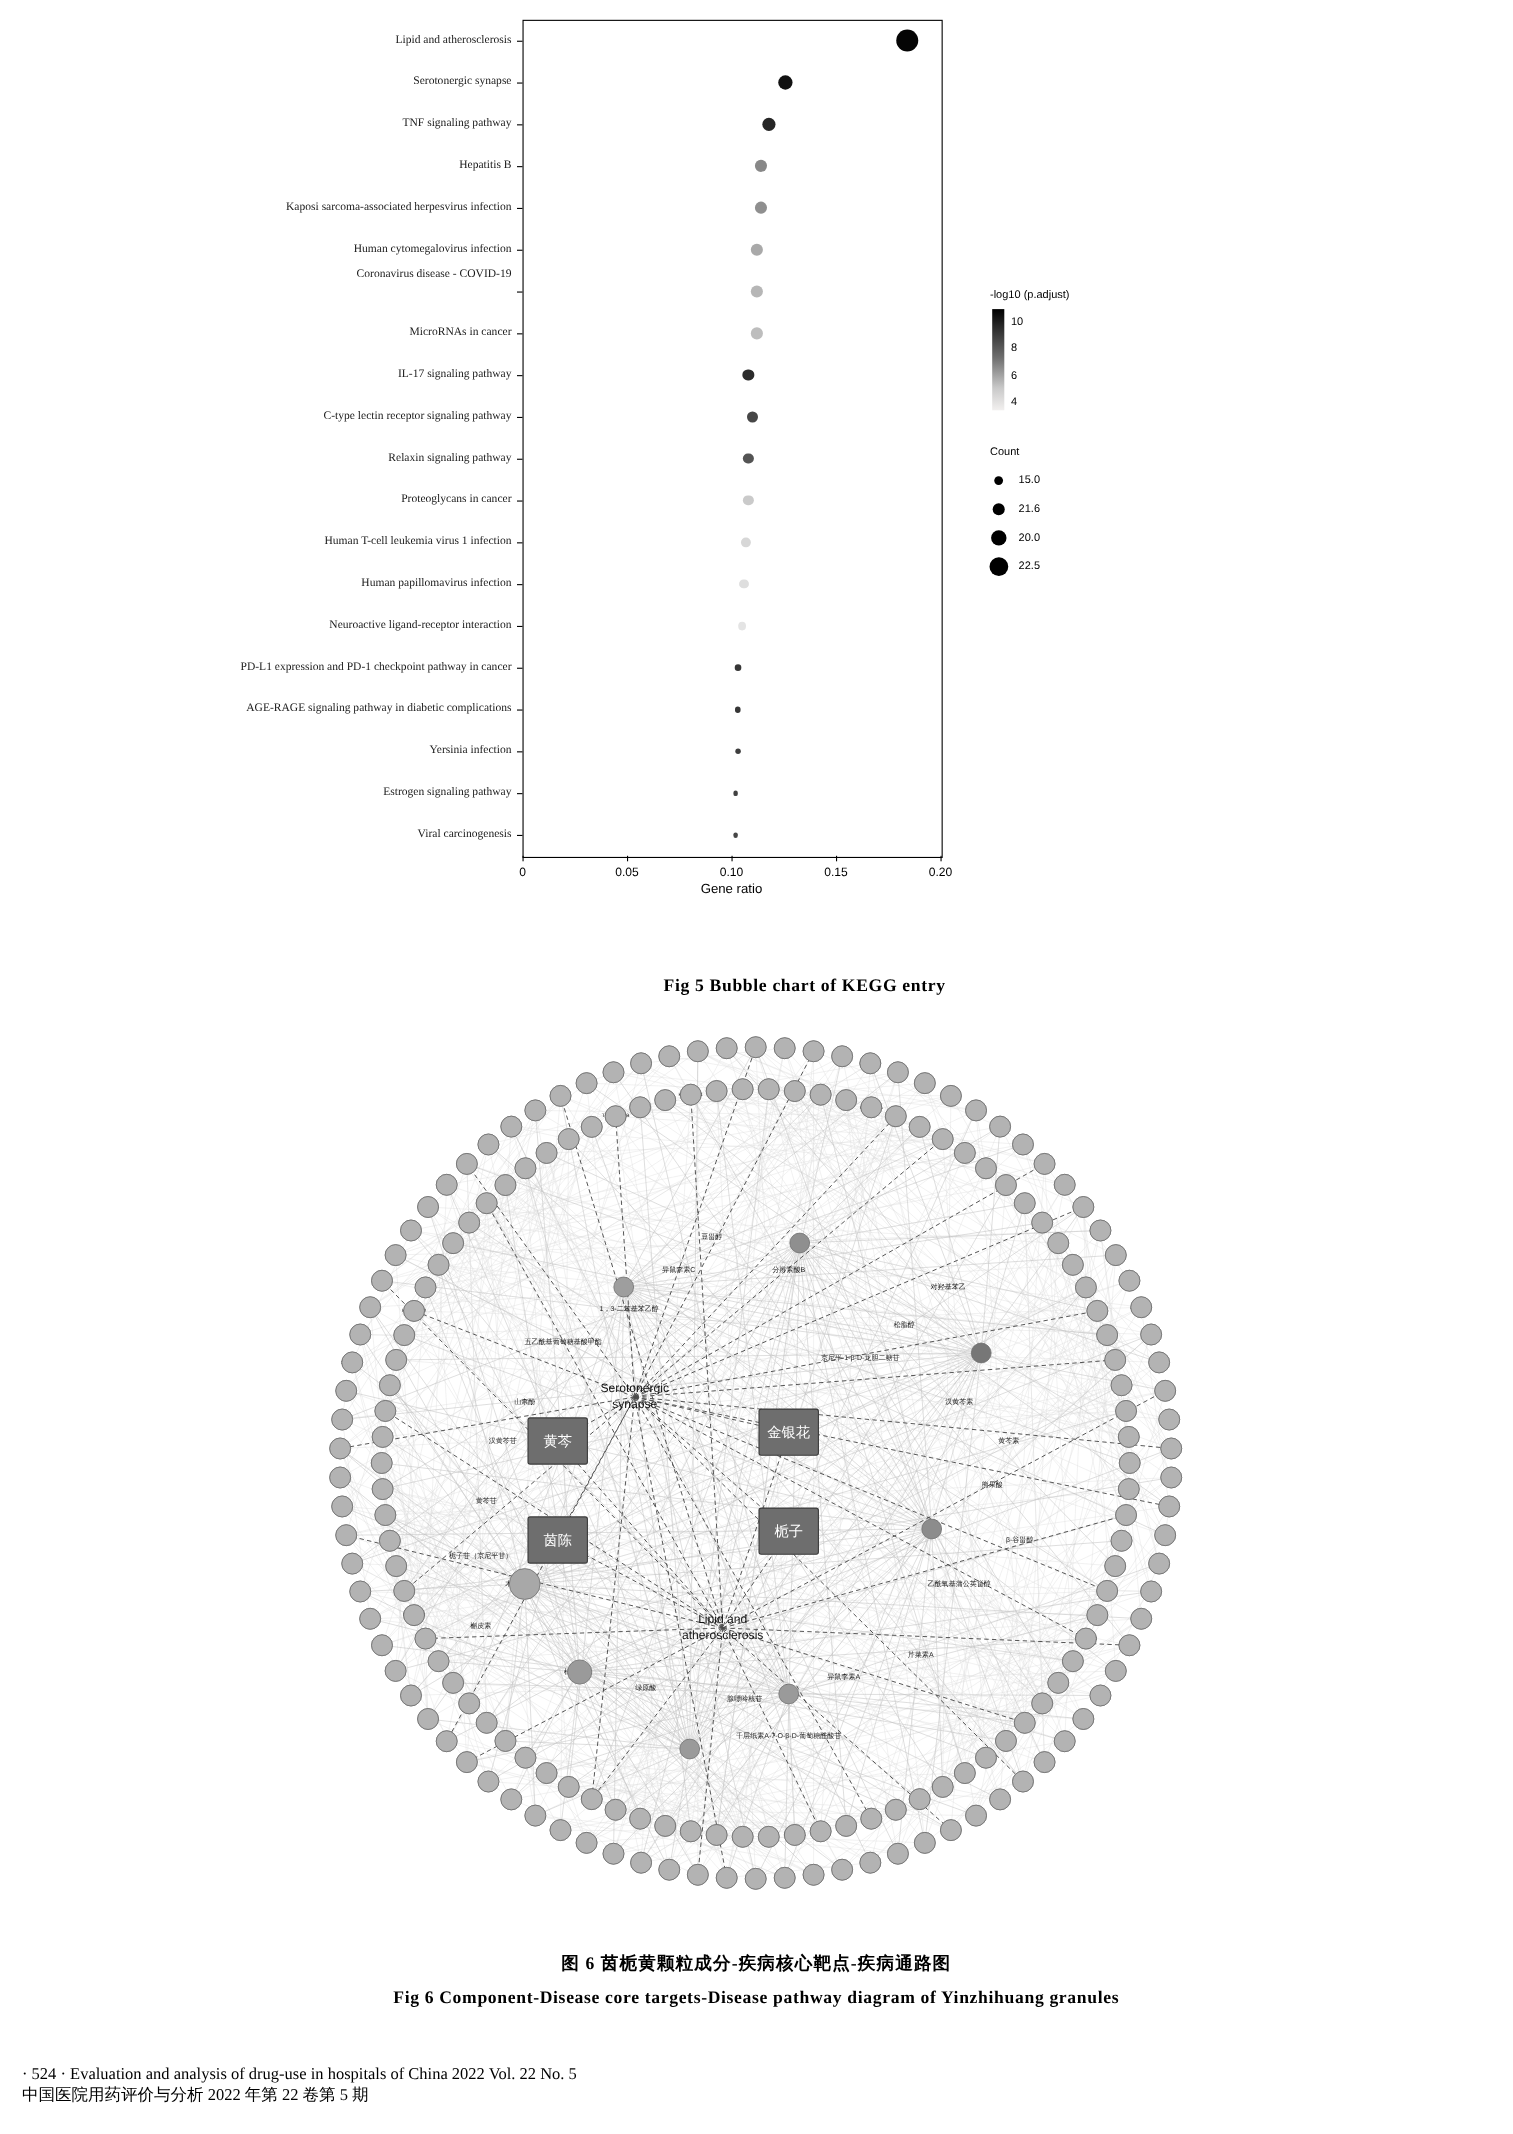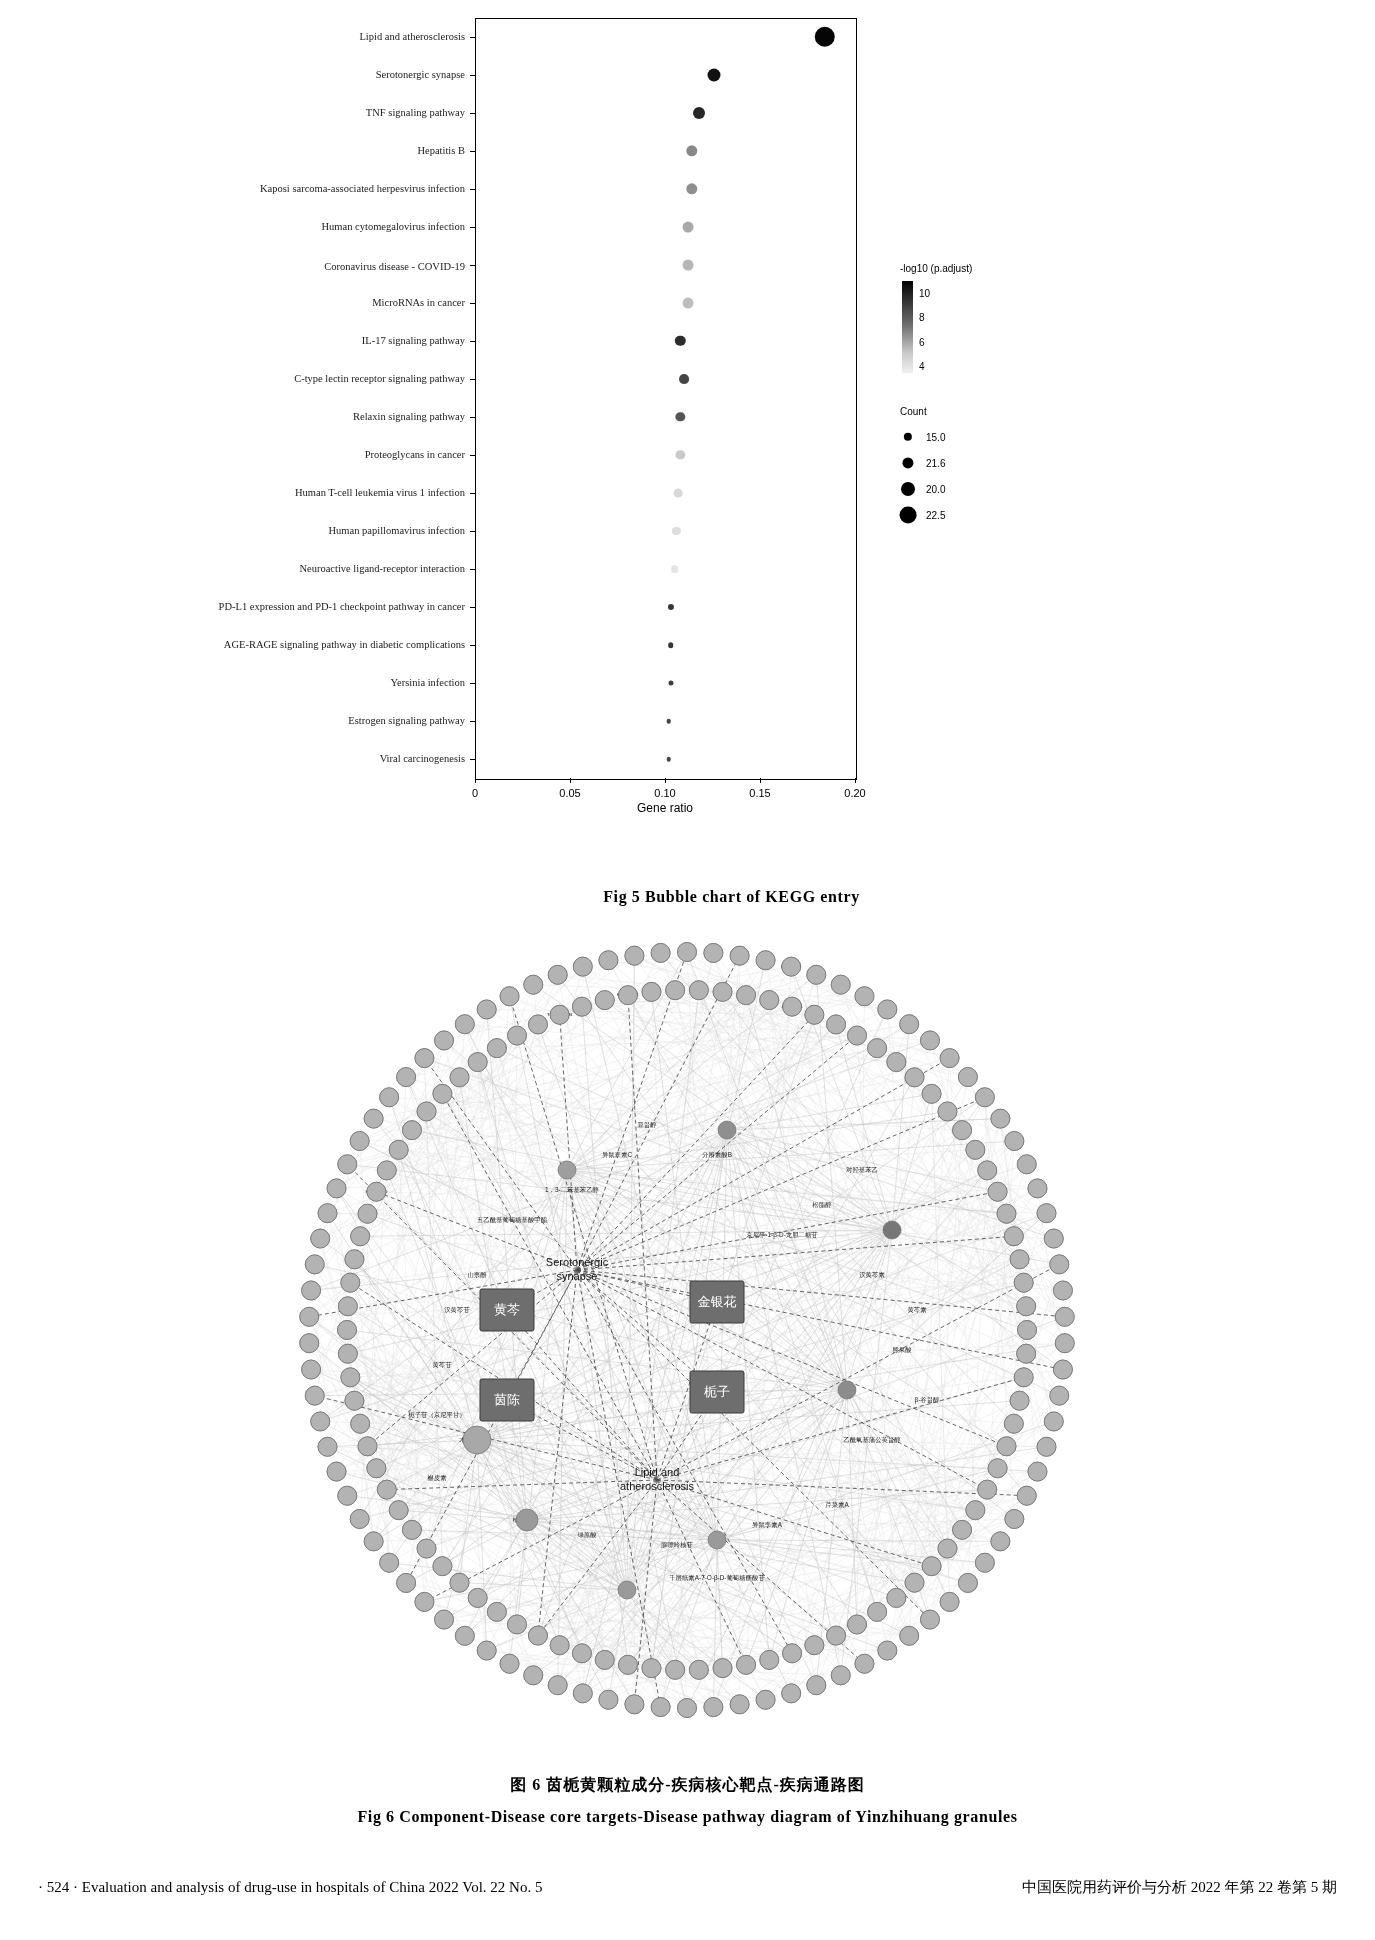--- a/index.html
+++ b/index.html
@@ -158,27 +158,28 @@
   #fig6 svg { display:block; }
   #fig6-cap-cn { position: absolute; left: 0; top: 1775px; width: 1375px; }
   #fig6-cap-en { position: absolute; left: 0; top: 1808px; width: 1375px; }
 
   
   #footer {
     position: absolute;
     left: 0;
     top: 1878px;
     width: 1375px;
-    padding: 0 38px;
+    padding: 0 20px;
     box-sizing: border-box;
     display: flex;
     justify-content: space-between;
     align-items: baseline;
     font-family: "Liberation Serif", serif;
     font-size: 15px;
+    flex-direction: column;
   }
   #footer .left { white-space: nowrap; }
   #footer .right { white-space: nowrap; }
 </style>
 </head>
 <body>
 
 <div id="fig5">
   <div id="fig5-plot">
     <div id="panel"></div>
@@ -188,21 +189,21 @@
         <div class="cat-label" style="position: absolute; left: 120px; top: 57px; right: auto; margin-right: 0px; transform: translate(-100%, -50%);">Serotonergic synapse</div>
         <div style="position: absolute; left: 125px; top: 57px; width: 5px; height: 1px; background: rgb(0, 0, 0);"></div>
         <div class="cat-label" style="position: absolute; left: 120px; top: 95px; right: auto; margin-right: 0px; transform: translate(-100%, -50%);">TNF signaling pathway</div>
         <div style="position: absolute; left: 125px; top: 95px; width: 5px; height: 1px; background: rgb(0, 0, 0);"></div>
         <div class="cat-label" style="position: absolute; left: 120px; top: 133px; right: auto; margin-right: 0px; transform: translate(-100%, -50%);">Hepatitis B</div>
         <div style="position: absolute; left: 125px; top: 133px; width: 5px; height: 1px; background: rgb(0, 0, 0);"></div>
         <div class="cat-label" style="position: absolute; left: 120px; top: 171px; right: auto; margin-right: 0px; transform: translate(-100%, -50%);">Kaposi sarcoma-associated herpesvirus infection</div>
         <div style="position: absolute; left: 125px; top: 171px; width: 5px; height: 1px; background: rgb(0, 0, 0);"></div>
         <div class="cat-label" style="position: absolute; left: 120px; top: 209px; right: auto; margin-right: 0px; transform: translate(-100%, -50%);">Human cytomegalovirus infection</div>
         <div style="position: absolute; left: 125px; top: 209px; width: 5px; height: 1px; background: rgb(0, 0, 0);"></div>
-        <div class="cat-label" style="position: absolute; left: 120px; top: 249px; right: auto; margin-right: 0px; transform: translate(-100%, -50%);">Coronavirus disease - COVID-19</div>
+        <div class="cat-label" style="position: absolute; left: 120px; top: 232px; right: auto; margin-right: 0px; transform: translate(-100%, -50%);">Coronavirus disease - COVID-19</div>
         <div style="position: absolute; left: 125px; top: 247px; width: 5px; height: 1px; background: rgb(0, 0, 0);"></div>
         <div class="cat-label" style="position: absolute; left: 120px; top: 285px; right: auto; margin-right: 0px; transform: translate(-100%, -50%);">MicroRNAs in cancer</div>
         <div style="position: absolute; left: 125px; top: 285px; width: 5px; height: 1px; background: rgb(0, 0, 0);"></div>
         <div class="cat-label" style="position: absolute; left: 120px; top: 323px; right: auto; margin-right: 0px; transform: translate(-100%, -50%);">IL-17 signaling pathway</div>
         <div style="position: absolute; left: 125px; top: 323px; width: 5px; height: 1px; background: rgb(0, 0, 0);"></div>
         <div class="cat-label" style="position: absolute; left: 120px; top: 361px; right: auto; margin-right: 0px; transform: translate(-100%, -50%);">C-type lectin receptor signaling pathway</div>
         <div style="position: absolute; left: 125px; top: 361px; width: 5px; height: 1px; background: rgb(0, 0, 0);"></div>
         <div class="cat-label" style="position: absolute; left: 120px; top: 399px; right: auto; margin-right: 0px; transform: translate(-100%, -50%);">Relaxin signaling pathway</div>
         <div style="position: absolute; left: 125px; top: 399px; width: 5px; height: 1px; background: rgb(0, 0, 0);"></div>
         <div class="cat-label" style="position: absolute; left: 120px; top: 437px; right: auto; margin-right: 0px; transform: translate(-100%, -50%);">Proteoglycans in cancer</div>

